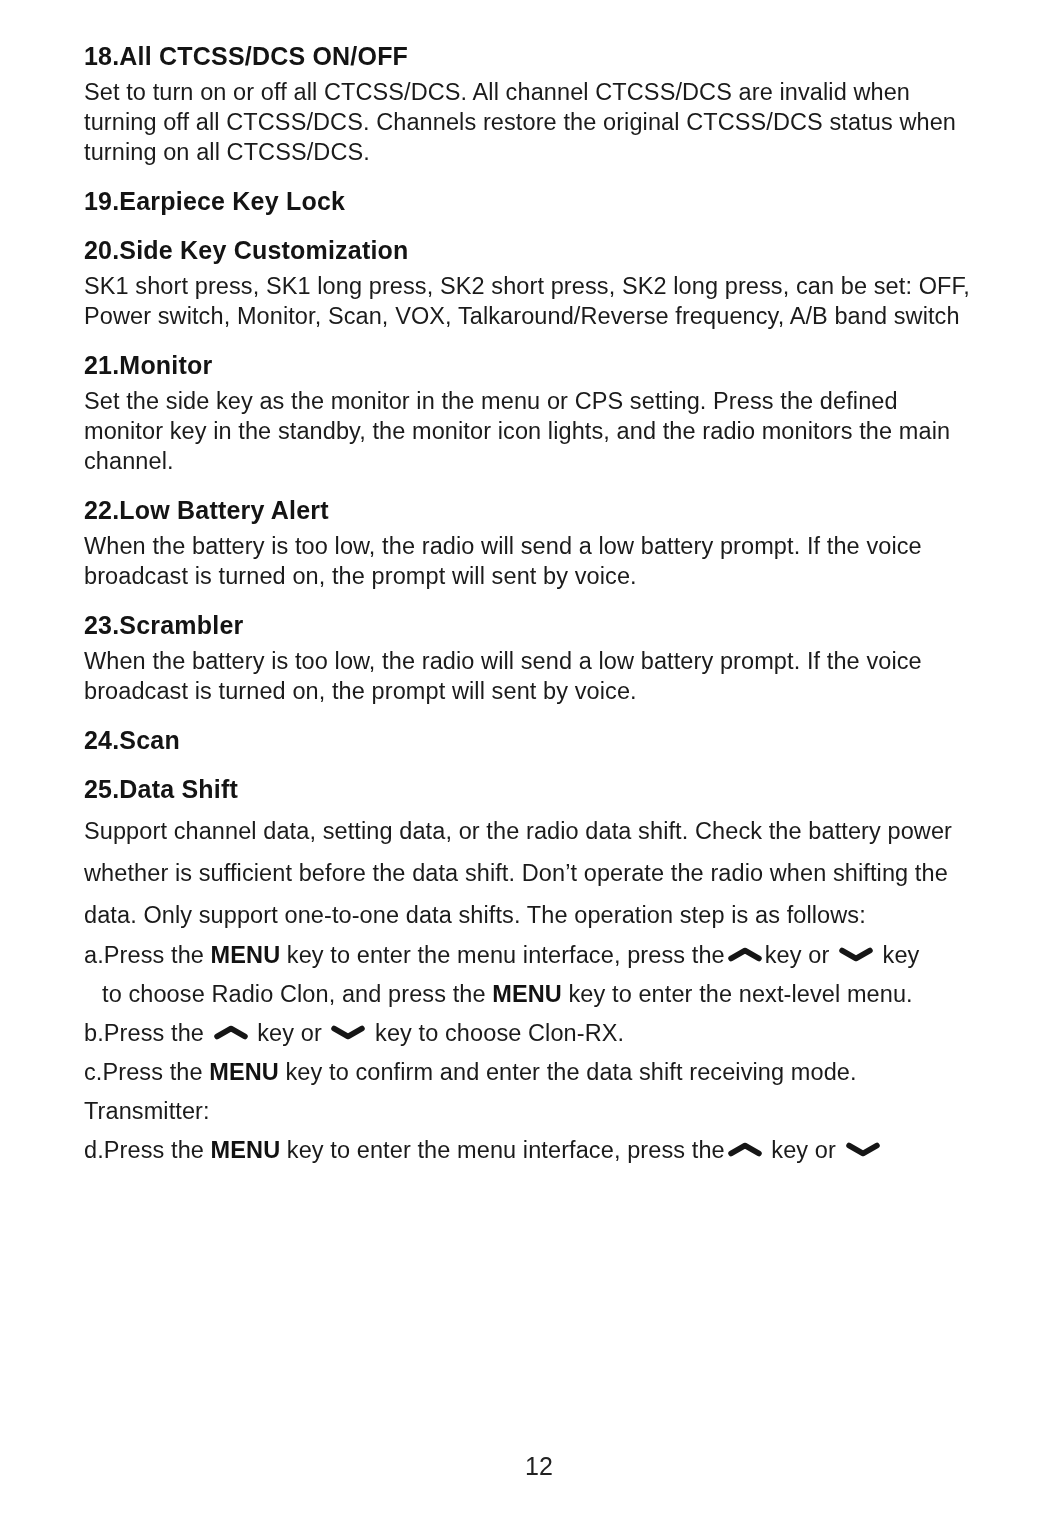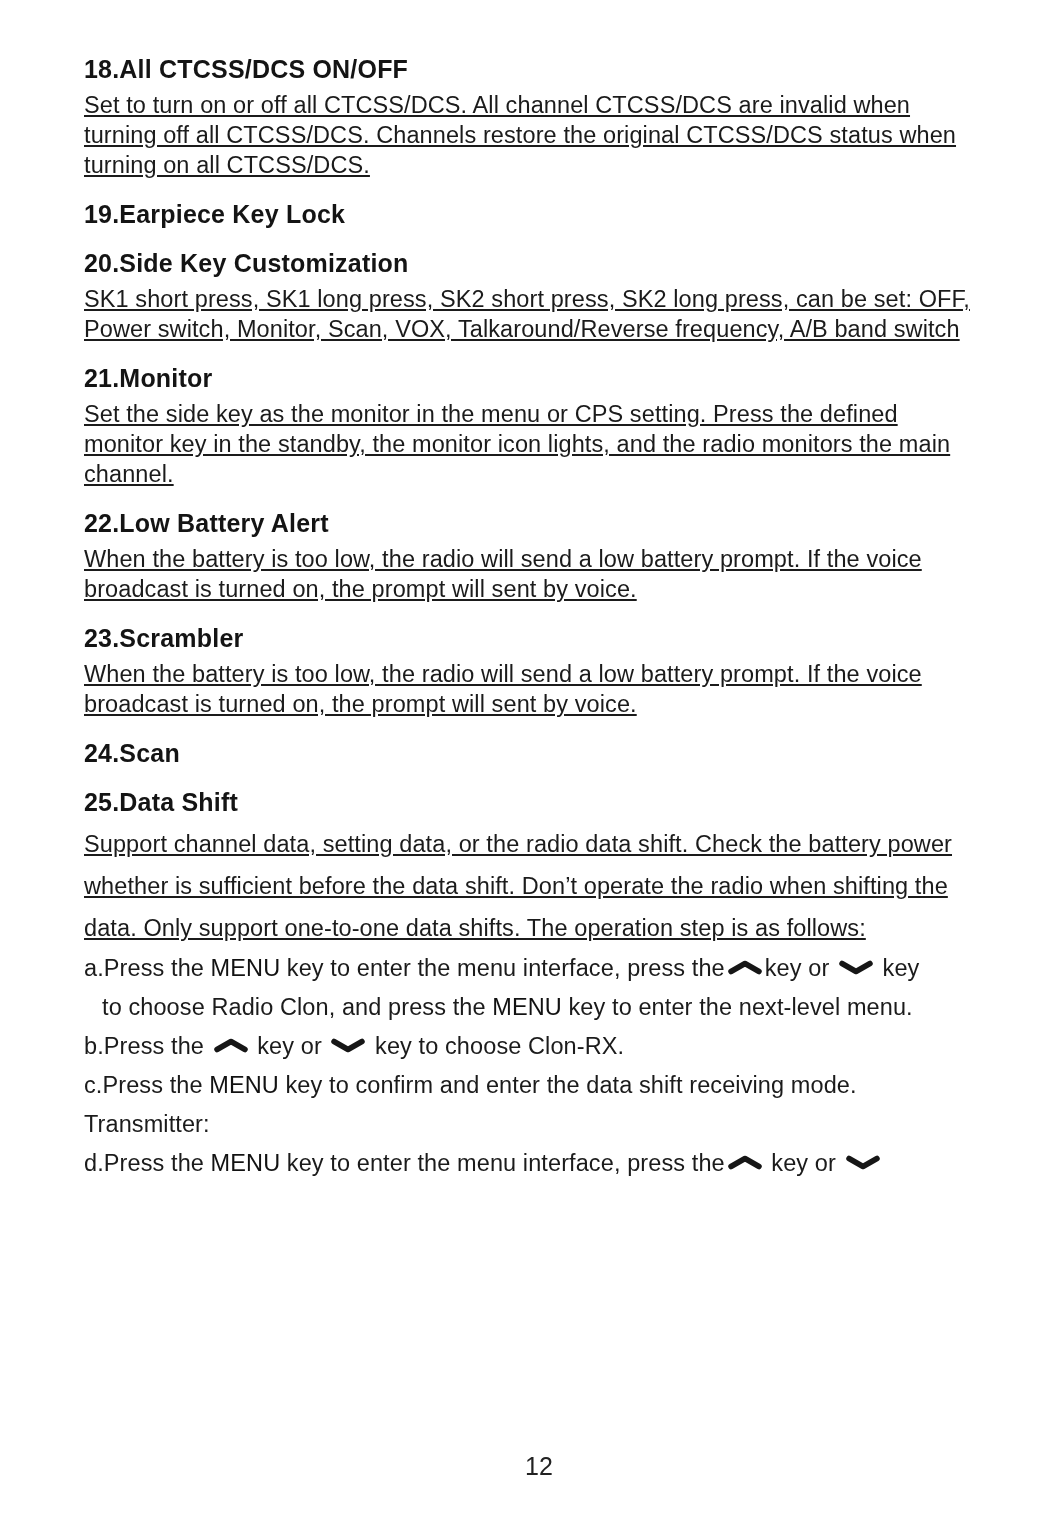--- a/index.html
+++ b/index.html
@@ -13,34 +13,33 @@
     font-family:"Liberation Sans", sans-serif;
     overflow:hidden;
   }
   .section h2{
     font-size:25px;
     font-weight:700;
     color:#141414;
     margin:20px 0 6px 0;
     letter-spacing:0.2px;
   }
-  .section:first-child h2{margin-top:13px;}
+  .section:first-child h2{margin-top:0;}
   .section p{
     font-size:23.5px;
     line-height:30px;
     margin:0;
     color:#1b1b1b;
     letter-spacing:0.1px;
-    text-decoration:underline;
   }
   .section.loose p{line-height:42px;}
   .steps{font-size:23.5px;color:#1b1b1b;letter-spacing:0.1px;}
   .step-line{line-height:39px;white-space:nowrap;}
   .step-line.indent{padding-left:18px;}
-  .menu-key{font-weight:400;color:#121212;}
+  .menu-key{font-weight:700;color:#121212;}
   .chev{
     display:inline-block;
     vertical-align:middle;
     position:relative;top:-2px;
     margin:0 3px;
     color:#161616;
   }
   .chev svg{display:block;}
   .page-number{
     position:absolute;

